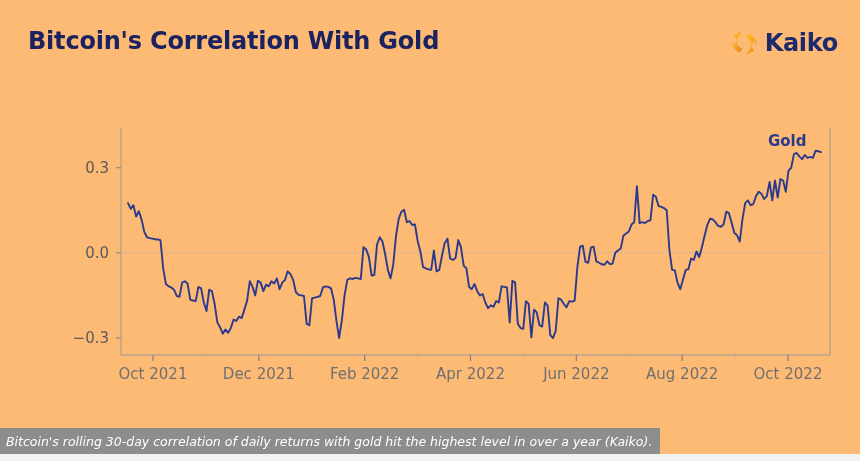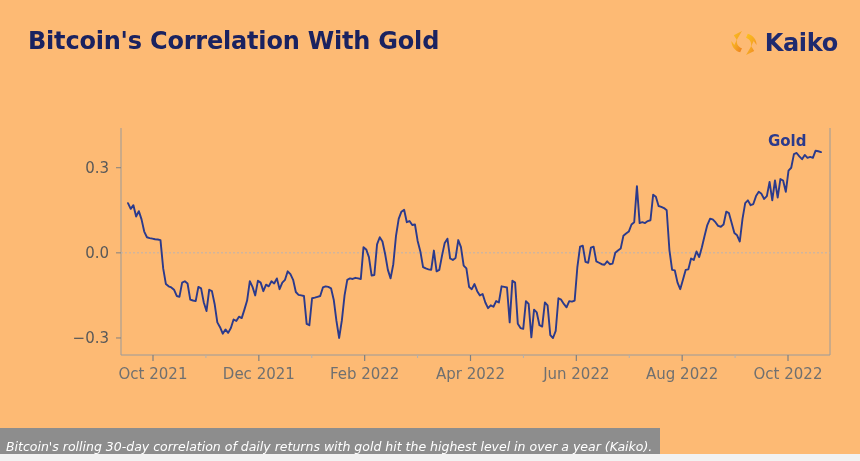--- a/index.html
+++ b/index.html
@@ -139,18 +139,18 @@
           <line x1="788" x2="788" y1="355" y2="361" stroke="#808080" stroke-width="1.2"></line>
           <text class="xtick-label" x="788" y="379">Oct 2022</text>
         </g>
 
       <path id="series-path" fill="none" stroke="#2b3a8c" stroke-width="1.9" stroke-linejoin="round" stroke-linecap="round" d="M128.00 203.19 L130.71 208.87 L133.41 205.18 L136.12 216.53 L138.83 211.14 L141.54 219.37 L144.24 231.57 L146.95 237.24 L149.66 238.10 L152.36 238.66 L155.07 239.23 L157.78 239.51 L160.48 240.08 L163.19 268.46 L165.90 284.06 L168.61 286.33 L171.31 287.47 L174.02 289.74 L176.73 295.98 L179.43 296.83 L182.14 282.64 L184.85 281.23 L187.55 283.50 L190.26 299.67 L192.97 300.52 L195.68 301.09 L198.38 286.90 L201.09 288.32 L203.80 302.51 L206.50 311.02 L209.21 289.74 L211.92 291.16 L214.63 303.93 L217.33 322.37 L220.04 327.19 L222.75 333.72 L225.45 329.46 L228.16 332.87 L230.87 328.04 L233.57 319.53 L236.28 320.95 L238.99 316.69 L241.70 318.11 L244.40 309.60 L247.11 300.52 L249.82 281.23 L252.52 286.90 L255.23 295.41 L257.94 280.66 L260.64 282.64 L263.35 291.16 L266.06 284.63 L268.77 286.33 L271.47 281.23 L274.18 283.50 L276.89 278.39 L279.59 289.17 L282.30 282.64 L285.01 279.81 L287.71 271.29 L290.42 274.13 L293.13 279.81 L295.84 292.01 L298.54 294.85 L301.25 295.41 L303.96 295.98 L306.66 323.79 L309.37 325.21 L312.08 298.25 L314.79 297.68 L317.49 296.83 L320.20 295.98 L322.91 287.47 L325.61 286.33 L328.32 286.90 L331.03 288.32 L333.73 299.67 L336.44 320.95 L339.15 337.98 L341.86 320.38 L344.56 295.41 L347.27 279.81 L349.98 278.39 L352.68 278.95 L355.39 277.82 L358.10 278.39 L360.80 278.95 L363.51 247.18 L366.22 249.44 L368.93 257.11 L371.63 275.55 L374.34 274.98 L377.05 244.34 L379.75 237.24 L382.46 241.50 L385.17 254.27 L387.88 269.88 L390.58 278.39 L393.29 264.20 L396.00 235.83 L398.70 218.80 L401.41 211.71 L404.12 209.72 L406.82 222.21 L409.53 221.07 L412.24 225.04 L414.95 224.48 L417.65 240.93 L420.36 251.43 L423.07 267.04 L425.77 268.46 L428.48 269.31 L431.19 269.88 L433.89 250.58 L436.60 271.29 L439.31 269.88 L442.02 255.69 L444.72 242.92 L447.43 238.66 L450.14 258.53 L452.84 259.94 L455.55 257.96 L458.26 240.08 L460.96 247.18 L463.67 265.62 L466.38 268.46 L469.09 286.90 L471.79 289.17 L474.50 284.06 L477.21 291.16 L479.91 295.41 L482.62 293.99 L485.33 302.51 L488.04 308.18 L490.74 305.34 L493.45 306.76 L496.16 301.09 L498.86 302.51 L501.57 286.33 L504.28 286.90 L506.98 287.47 L509.69 322.37 L512.40 280.66 L515.11 282.64 L517.81 323.79 L520.52 328.04 L523.23 328.89 L525.93 301.09 L528.64 303.93 L531.35 337.41 L534.05 309.60 L536.76 312.44 L539.47 325.21 L542.18 326.63 L544.88 302.51 L547.59 305.34 L550.30 335.14 L553.00 337.98 L555.71 330.88 L558.42 298.25 L561.13 299.67 L563.83 303.93 L566.54 307.33 L569.25 301.09 L571.95 301.65 L574.66 300.52 L577.37 267.04 L580.07 246.61 L582.78 245.76 L585.49 261.93 L588.20 262.78 L590.90 247.74 L593.61 246.61 L596.32 261.36 L599.02 262.78 L601.73 264.20 L604.44 264.77 L607.14 261.36 L609.85 264.20 L612.56 263.63 L615.27 252.85 L617.97 250.58 L620.68 248.59 L623.39 235.83 L626.09 233.56 L628.80 231.57 L631.51 224.48 L634.21 222.21 L636.92 186.17 L639.63 223.06 L642.34 222.21 L645.04 223.06 L647.75 221.07 L650.46 220.22 L653.16 194.68 L655.87 196.67 L658.58 206.03 L661.29 206.88 L663.99 208.02 L666.70 210.29 L669.41 250.01 L672.11 269.88 L674.82 270.44 L677.53 282.64 L680.23 289.17 L682.94 279.81 L685.65 269.88 L688.36 269.31 L691.06 258.53 L693.77 259.94 L696.48 251.43 L699.18 257.11 L701.89 247.18 L704.60 235.83 L707.30 225.04 L710.01 218.80 L712.72 219.37 L715.43 222.21 L718.13 225.89 L720.84 226.75 L723.55 224.48 L726.25 211.71 L728.96 213.13 L731.67 223.06 L734.38 232.99 L737.08 235.26 L739.79 241.50 L742.50 218.80 L745.20 203.19 L747.91 200.36 L750.62 205.18 L753.32 204.04 L756.03 196.10 L758.74 191.84 L761.45 193.83 L764.15 198.94 L766.86 196.10 L769.57 181.91 L772.27 200.36 L774.98 180.49 L777.69 197.52 L780.39 179.08 L783.10 180.49 L785.81 191.84 L788.52 170.56 L791.22 167.73 L793.93 154.11 L796.64 152.97 L799.34 156.38 L802.05 159.21 L804.76 154.96 L807.46 157.79 L810.17 156.94 L812.88 157.79 L815.59 150.70 L818.29 151.27 L821.00 152.12"></path>
 
       <text id="series-label" class="series-label" x="768" y="145.72500000000002" fill="#2b3a8c">Gold</text>
     </svg>
   </div>
 
-  <div class="caption-bar" id="caption-bar" style="width: 660.328px; background: rgb(141, 141, 141); align-items: flex-end;">
+  <div class="caption-bar" id="caption-bar" style="width: 660.328px; background: rgb(141, 141, 141);">
     <span class="caption-text" style="color: rgb(255, 255, 255);">Bitcoin's rolling 30-day correlation of daily returns with gold hit the highest level in over a year (Kaiko).</span>
   </div>
   <div class="bottom-strip"></div>
 
 </div>
 
 </body></html>

